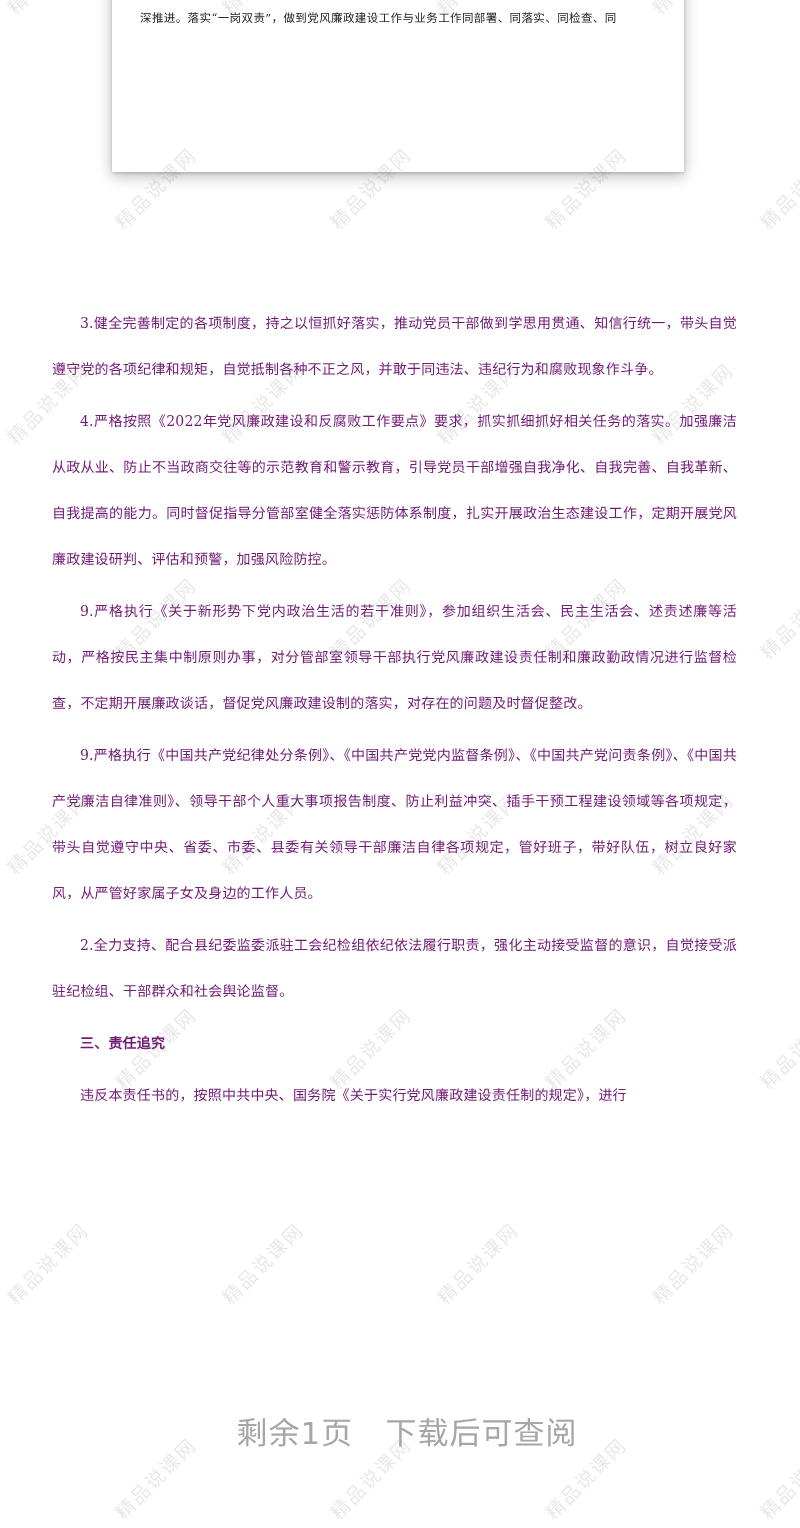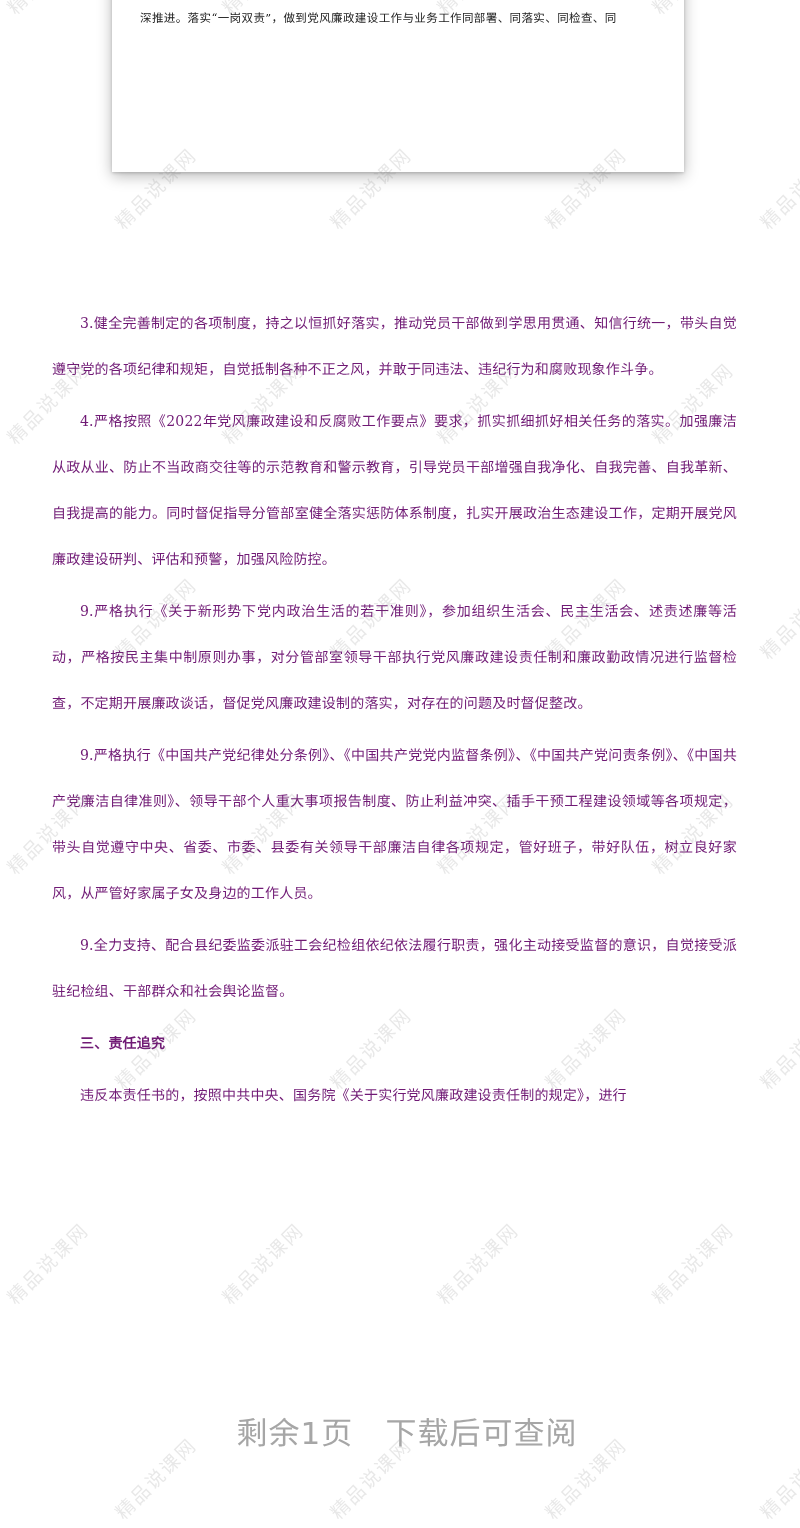--- a/index.html
+++ b/index.html
@@ -134,21 +134,21 @@
   <div class="card-body">
     <div class="card-line">深推进。落实“一岗双责”，做到党风廉政建设工作与业务工作同部署、同落实、同检查、同</div>
   </div>
 </div>
 
 <div id="doc-body">
   <p class="para indent">3.健全完善制定的各项制度，持之以恒抓好落实，推动党员干部做到学思用贯通、知信行统一，带头自觉遵守党的各项纪律和规矩，自觉抵制各种不正之风，并敢于同违法、违纪行为和腐败现象作斗争。</p>
   <p class="para indent">4.严格按照《2022年党风廉政建设和反腐败工作要点》要求，抓实抓细抓好相关任务的落实。加强廉洁从政从业、防止不当政商交往等的示范教育和警示教育，引导党员干部增强自我净化、自我完善、自我革新、自我提高的能力。同时督促指导分管部室健全落实惩防体系制度，扎实开展政治生态建设工作，定期开展党风廉政建设研判、评估和预警，加强风险防控。</p>
   <p class="para indent">9.严格执行《关于新形势下党内政治生活的若干准则》，参加组织生活会、民主生活会、述责述廉等活动，严格按民主集中制原则办事，对分管部室领导干部执行党风廉政建设责任制和廉政勤政情况进行监督检查，不定期开展廉政谈话，督促党风廉政建设制的落实，对存在的问题及时督促整改。</p>
   <p class="para indent">9.严格执行《中国共产党纪律处分条例》、《中国共产党党内监督条例》、《中国共产党问责条例》、《中国共产党廉洁自律准则》、领导干部个人重大事项报告制度、防止利益冲突、插手干预工程建设领域等各项规定，带头自觉遵守中央、省委、市委、县委有关领导干部廉洁自律各项规定，管好班子，带好队伍，树立良好家风，从严管好家属子女及身边的工作人员。</p>
-  <p class="para indent">9.全力支持、配合县纪委监委派驻工会纪检组依纪依法履行职责，强化主动接受监督的意识，自觉接受派驻纪检组、干部群众和社会舆论监督。</p>
+  <p class="para indent">2.全力支持、配合县纪委监委派驻工会纪检组依纪依法履行职责，强化主动接受监督的意识，自觉接受派驻纪检组、干部群众和社会舆论监督。</p>
   <p class="para heading">三、责任追究</p>
   <p class="para indent">违反本责任书的，按照中共中央、国务院《关于实行党风廉政建设责任制的规定》，进行</p>
 </div>
 
 <div id="watermark-layer">
     <span class="wm" style="left: 0px; top: 0px; color: rgba(120, 120, 120, 0.17); transform: rotate(-45deg);">精品说课网</span>
     <span class="wm" style="left: 215px; top: 0px; color: rgba(120, 120, 120, 0.17); transform: rotate(-45deg);">精品说课网</span>
     <span class="wm" style="left: 430px; top: 0px; color: rgba(120, 120, 120, 0.17); transform: rotate(-45deg);">精品说课网</span>
     <span class="wm" style="left: 645px; top: 0px; color: rgba(120, 120, 120, 0.17); transform: rotate(-45deg);">精品说课网</span>
     <span class="wm" style="left: 107.5px; top: 215px; color: rgba(120, 120, 120, 0.17); transform: rotate(-45deg);">精品说课网</span>

